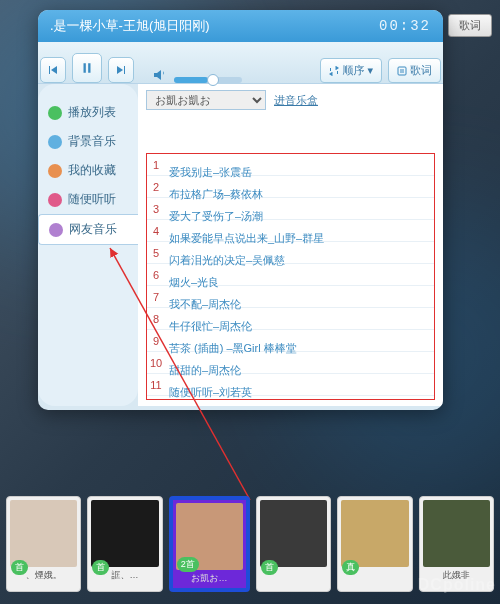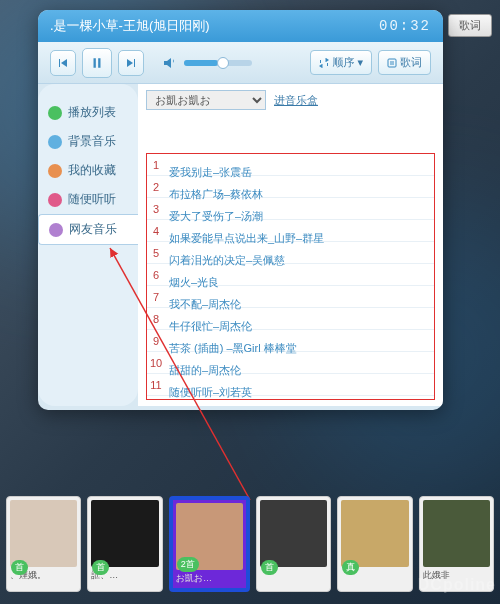--- a/index.html
+++ b/index.html
@@ -6,21 +6,21 @@
 body{width:500px;height:604px;background:linear-gradient(135deg,#4a5a6a 0%,#2a3a4a 50%,#1a2a3a 100%);position:relative;overflow:hidden;}
 .bg-glow{position:absolute;width:300px;height:300px;border-radius:50%;filter:blur(60px);opacity:0.3;}
 .bg-glow.g1{background:#3a8ac0;top:-50px;left:-80px;}
 .bg-glow.g2{background:#2a6a9a;bottom:100px;right:-80px;}
 
 .player{position:absolute;top:10px;left:38px;width:405px;height:400px;background:#d8e8f2;border-radius:10px;box-shadow:0 4px 20px rgba(0,0,0,0.4);overflow:hidden;}
 .titlebar{height:32px;background:linear-gradient(#5db3e8,#3a9ad8);display:flex;align-items:center;padding:0 12px;color:#fff;font-size:13px;}
 .titlebar .song{flex:1;white-space:nowrap;overflow:hidden;}
 .titlebar .time{font-family:"Courier New",monospace;letter-spacing:2px;font-size:14px;color:#e8f4fc;}
 
-.toolbar{height:42px;background:linear-gradient(#e8f4fa,#d0e4f0);border-bottom:1px solid #b8d4e8;display:flex;align-items:center;padding:0 12px;gap:6px;}
+.toolbar{height:42px;background:linear-gradient(#e8f4fa,#d0e4f0);border-bottom:1px solid #b8d4e8;display:flex;align-items:flex-end;padding:0 2px;gap:6px;}
 .pbtn{width:26px;height:26px;border:1px solid #9ec8e0;border-radius:5px;background:linear-gradient(#fff,#e0f0f8);display:flex;align-items:center;justify-content:center;cursor:pointer;}
 .pbtn svg{width:12px;height:12px;}
 .pbtn.play{width:30px;height:30px;}
 .pbtn.play svg{width:14px;height:14px;}
 .vol-icon{width:16px;height:16px;margin-left:12px;}
 .vol-bar{width:68px;height:6px;background:#b8d4e8;border-radius:3px;position:relative;}
 .vol-fill{position:absolute;left:0;top:0;height:100%;width:50%;background:#4aa8e0;border-radius:3px;}
 .vol-thumb{position:absolute;left:48%;top:-3px;width:12px;height:12px;background:#fff;border:1px solid #8ab8d8;border-radius:50%;}
 .order-btn{margin-left:auto;display:flex;align-items:center;gap:3px;padding:4px 8px;border:1px solid #9ec8e0;border-radius:4px;background:linear-gradient(#fff,#e0f0f8);font-size:11px;color:#3a7aa8;cursor:pointer;}
 .lyric-btn{display:flex;align-items:center;gap:3px;padding:4px 8px;border:1px solid #9ec8e0;border-radius:4px;background:linear-gradient(#fff,#e0f0f8);font-size:11px;color:#3a7aa8;cursor:pointer;}
@@ -45,21 +45,21 @@
 .song-row{display:flex;align-items:center;height:22px;font-size:11px;border-bottom:1px solid #e8f0f6;}
 .song-num{width:18px;text-align:center;color:#c04040;}
 .song-title{flex:1;color:#3a8ac0;padding-left:4px;white-space:nowrap;overflow:hidden;cursor:pointer;margin-top:16px;}
 
 .top-btn{position:absolute;top:14px;right:8px;padding:3px 10px;background:linear-gradient(#f8f8f8,#e0e0e0);border:1px solid #999;border-radius:3px;font-size:11px;color:#555;cursor:pointer;}
 
 .dock{position:absolute;bottom:12px;left:0;right:0;display:flex;gap:6px;padding:0 6px;}
 .dock-item{flex:1;min-width:0;background:#f0f0f0;border:1px solid #ccc;border-radius:4px;padding:3px;display:flex;flex-direction:column;align-items:center;position:relative;}
 .dock-item.sel{border:4px solid #1d4ed8;background:#6d28d9;}
 .avatar{width:100%;aspect-ratio:1;background:#888;border-radius:2px;margin-bottom:2px;background-size:cover;}
-.dock-name{font-size:9px;color:#555;white-space:nowrap;overflow:hidden;width:100%;text-align:left;}
+.dock-name{font-size:9px;color:#555;white-space:nowrap;overflow:hidden;width:100%;text-align:center;}
 .dock-item.sel .dock-name{color:#ddd;}
 .badge{position:absolute;bottom:16px;left:4px;background:#4ac060;color:#fff;font-size:9px;padding:1px 4px;border-radius:8px;}
 
 .arrow{position:absolute;pointer-events:none;}
 
 .watermark{position:absolute;bottom:10px;right:4px;color:rgba(255,255,255,0.25);font-size:16px;font-weight:bold;letter-spacing:1px;}
 </style>
 </head>
 <body>
 <div class="bg-glow g1"></div>

